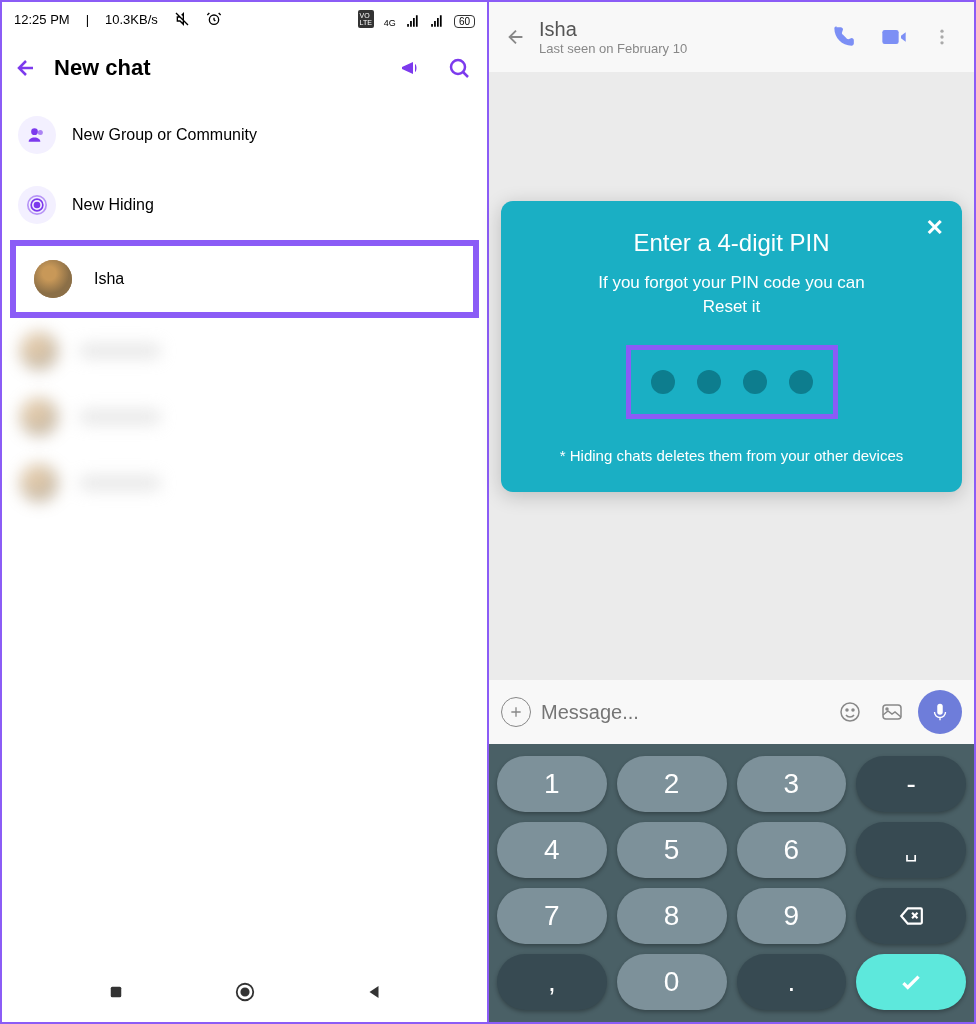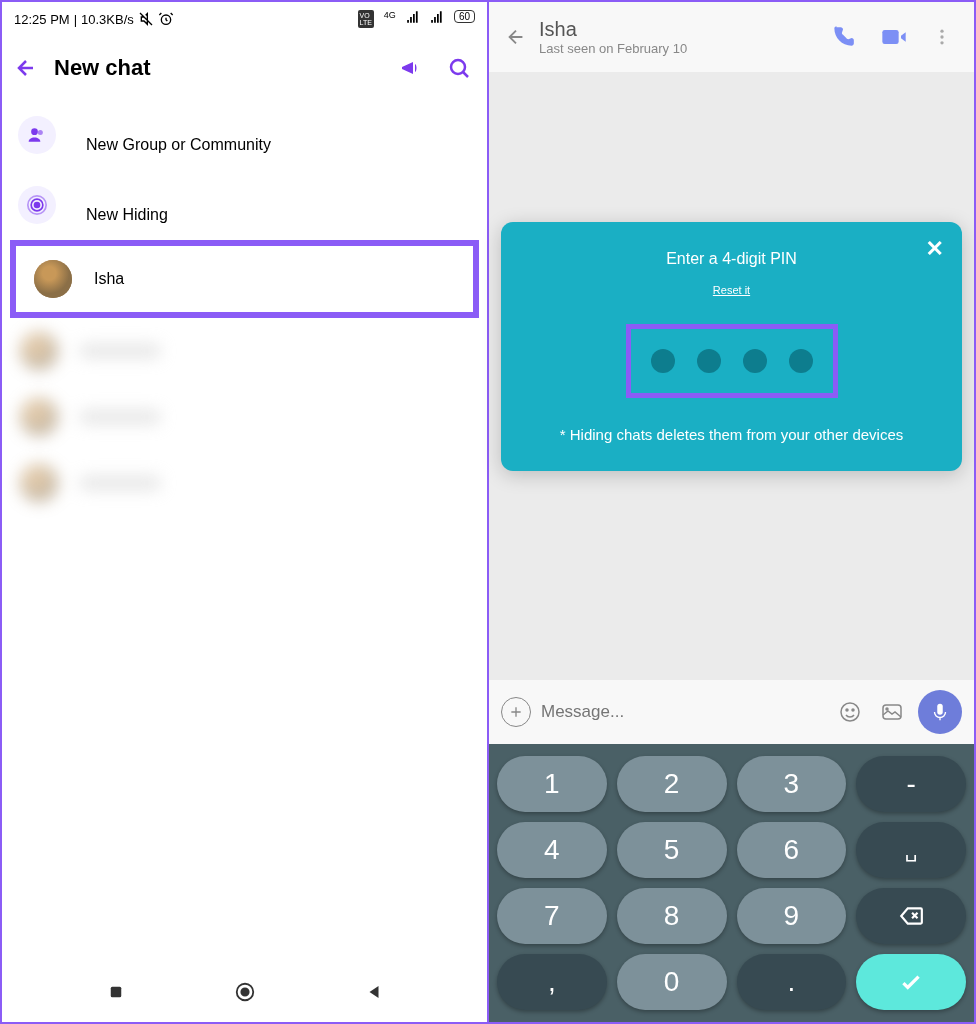--- a/index.html
+++ b/index.html
@@ -1,54 +1,54 @@
 <!DOCTYPE html>
 <html><head>
 <meta charset="utf-8">
 <style>
 *{margin:0;padding:0;box-sizing:border-box;font-family:'Comic Sans MS',cursive,sans-serif}
 body{width:976px;height:1024px;display:flex;border:2px solid #8b5cf6;background:#fff}
 .phone{flex:1;display:flex;flex-direction:column;position:relative}
 .phone-left{border-right:2px solid #8b5cf6}
 .status-bar{display:flex;justify-content:space-between;align-items:center;padding:8px 12px;font-size:13px;font-weight:400}
-.status-l{display:flex;gap:4px;align-items:center}
-.status-r{display:flex;gap:10px;align-items:flex-start}
+.status-l{display:flex;gap:16px;align-items:center}
+.status-r{display:flex;gap:10px;align-items:flex-end}
 .header{display:flex;align-items:center;padding:16px 12px;gap:16px}
 .back-arrow{color:#7c3aed;cursor:pointer}
 .title{font-size:22px;flex:1;font-weight:700}
 .icon-btn{color:#7c3aed;cursor:pointer;padding:4px}
-.option{display:flex;align-items:flex-end;padding:16px 16px;gap:30px;cursor:pointer}
+.option{display:flex;align-items:center;padding:16px 16px;gap:16px;cursor:pointer}
 .circle-icon{width:38px;height:38px;border-radius:50%;background:#f3f0ff;display:flex;align-items:center;justify-content:center;color:#7c3aed}
 .contact{display:flex;align-items:center;padding:14px 18px;gap:22px;cursor:pointer}
 .avatar{width:38px;height:38px;border-radius:50%;background:linear-gradient(135deg,#d4a574,#8b6f47);position:relative;overflow:hidden}
 .avatar::after{content:'';position:absolute;inset:0;background:radial-gradient(circle at 40% 35%,#c89858 20%,#8b6f47 60%)}
 .blurred{filter:blur(8px);opacity:0.5}
 .blurred .avatar{background:#aaa}
 .highlight{border:6px solid #8b5cf6;margin:0 8px}
 .nav-bar{position:absolute;bottom:0;left:0;right:0;display:flex;justify-content:space-around;align-items:center;height:60px;padding:0 50px}
 .nav-btn{cursor:pointer;color:#333}
 
 .phone-right{background:#ebebeb}
 .chat-header{display:flex;align-items:center;padding:16px 16px;gap:12px;background:#f8f8f8}
 .chat-name{font-size:20px;color:#555}
 .chat-status{font-size:13px;color:#888}
 .chat-title{flex:1}
 .header-icon{color:#7c8ff5;cursor:pointer;padding:0 6px}
 .chat-body{flex:1;background:#ebebeb;position:relative;display:flex;align-items:center;justify-content:center;padding:12px}
 .pin-modal{background:#1aafc4;border-radius:12px;padding:28px 24px;color:#fff;width:100%;position:relative;text-align:center;box-shadow:0 4px 20px rgba(0,0,0,0.2);margin-top:-60px}
 .pin-close{position:absolute;top:14px;right:18px;cursor:pointer;font-size:22px;font-weight:bold}
-.pin-title{font-size:16px;margin-bottom:16px}
+.pin-title{font-size:24px;margin-bottom:16px}
 .pin-text{font-size:17px;margin-bottom:4px}
-.pin-reset{text-decoration:underline;font-size:11px;cursor:pointer}
+.pin-reset{font-size:17px;cursor:pointer}
 .pin-dots{display:flex;justify-content:center;gap:22px;margin:28px auto;border:5px solid #8b5cf6;padding:20px 20px;width:fit-content}
 .dot{width:24px;height:24px;border-radius:50%;background:#0d7d8e}
 .pin-note{font-size:15px;margin-top:20px}
 .input-bar{display:flex;align-items:center;padding:10px 12px;gap:10px;background:#f8f8f8}
 .plus-circle{width:30px;height:30px;border:1.5px solid #888;border-radius:50%;display:flex;align-items:center;justify-content:center;color:#888;cursor:pointer}
-.msg-input{flex:1;border:none;background:transparent;font-size:17px;color:#999;font-family:inherit;outline:none}
+.msg-input{flex:1;border:none;background:transparent;font-size:20px;color:#999;font-family:inherit;outline:none}
 .input-icon{color:#888;cursor:pointer;padding:0 4px}
 .mic-btn{width:44px;height:44px;border-radius:50%;background:#6e7dda;display:flex;align-items:center;justify-content:center;color:#fff;cursor:pointer}
 .keypad{background:#4a6066;padding:12px 8px;display:grid;grid-template-columns:repeat(4,1fr);gap:10px}
 .key{background:#7d919a;border-radius:30px;height:56px;display:flex;align-items:center;justify-content:center;color:#fff;font-size:28px;cursor:pointer;box-shadow:0 2px 4px rgba(0,0,0,0.3)}
 .key-dark{background:#374a52}
 .key-accent{background:#5de8dc}
 svg{display:block}
 </style>
 </head>
 <body>
@@ -198,20 +198,21 @@
           <circle cx="12" cy="12" r="2"></circle>
           <circle cx="12" cy="19" r="2"></circle>
         </svg>
     </span>
   </div>
 
   <div class="chat-body">
     <div class="pin-modal">
       <span class="pin-close">✕</span>
       <div class="pin-title">Enter a 4-digit PIN</div>
+      <div class="pin-text">If you forgot your PIN code you can</div>
       <div class="pin-reset">Reset it</div>
       <div class="pin-dots">
         <div class="dot"></div>
         <div class="dot"></div>
         <div class="dot"></div>
         <div class="dot"></div>
       </div>
       <div class="pin-note">* Hiding chats deletes them from your other devices</div>
     </div>
   </div>

